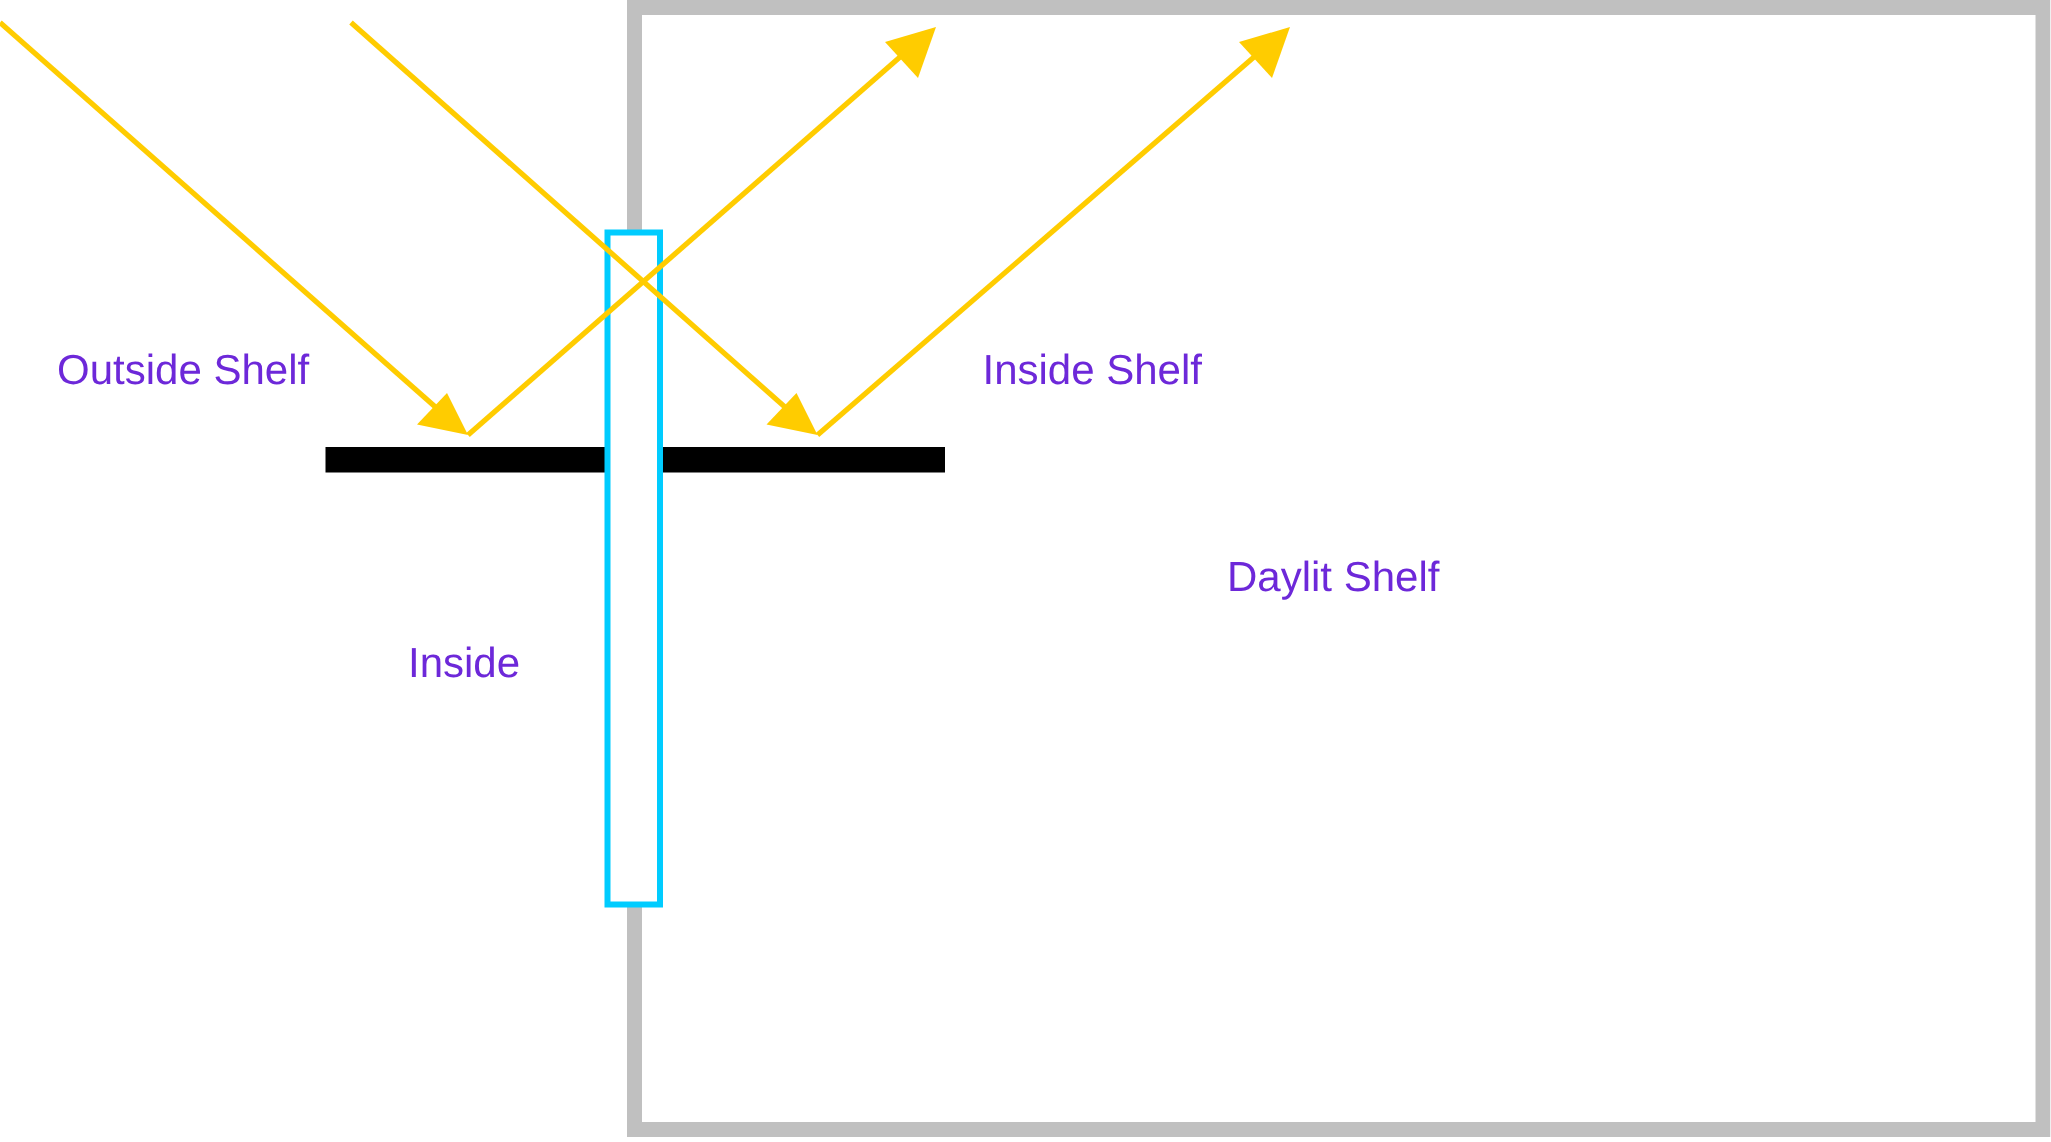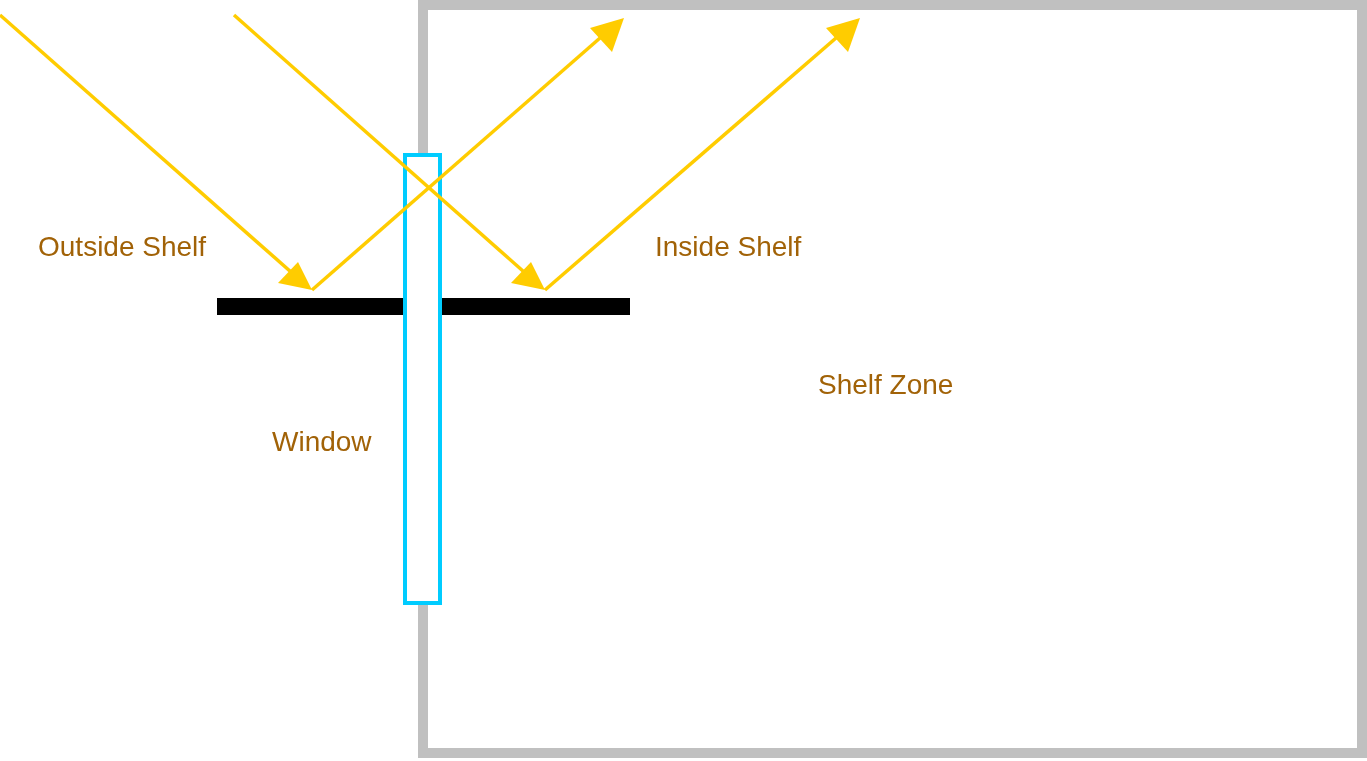--- a/index.html
+++ b/index.html
@@ -1,19 +1,19 @@
 <!DOCTYPE html>
 <html><head>
 <meta charset="utf-8">
 <style>
   html, body { margin: 0; padding: 0; background: #ffffff; }
   body { width: 1367px; height: 761px; position: relative; overflow: hidden;
          font-family: "Liberation Sans", sans-serif; }
   svg { position: absolute; left: 0; top: 0; }
-  .label { position: absolute; font-size: 28px; color: #a16207; white-space: nowrap; line-height: 1; }
+  .label { position: absolute; font-size: 28px; color: #6d28d9; white-space: nowrap; line-height: 1; }
 </style>
 </head>
 <body>
 
 <svg width="1367" height="761" viewBox="0 0 1367 761" xmlns="http://www.w3.org/2000/svg">
   <defs>
     <marker id="arrowhead" markerWidth="10" markerHeight="10" refX="8" refY="5" orient="auto" markerUnits="userSpaceOnUse" viewBox="0 0 10 10">
       <path d="M0,0 L10,5 L0,10 Z" fill="#ffcc00"></path>
     </marker>
   </defs>
@@ -34,14 +34,14 @@
 
     <line x1="234" y1="15" x2="541" y2="287"></line>
     <polygon points="545,290 511,283 531,262" fill="#ffcc00" stroke="none"></polygon>
     <line x1="545" y1="290" x2="836" y2="38"></line>
     <polygon points="860,18 848,52 826,28" fill="#ffcc00" stroke="none"></polygon>
   </g>
 </svg>
 
 <div class="label" style="left:38px; top:233px;">Outside Shelf</div>
 <div class="label" style="left:623px; top:233px;margin-left:32px;">Inside Shelf</div>
-<div class="label" style="left:272px; top:428px;">Window</div>
-<div class="label" style="left:818px; top:371px;">Shelf Zone</div>
+<div class="label" style="left:272px; top:428px;">Inside</div>
+<div class="label" style="left:818px; top:371px;">Daylit Shelf</div>
 
 </body></html>

